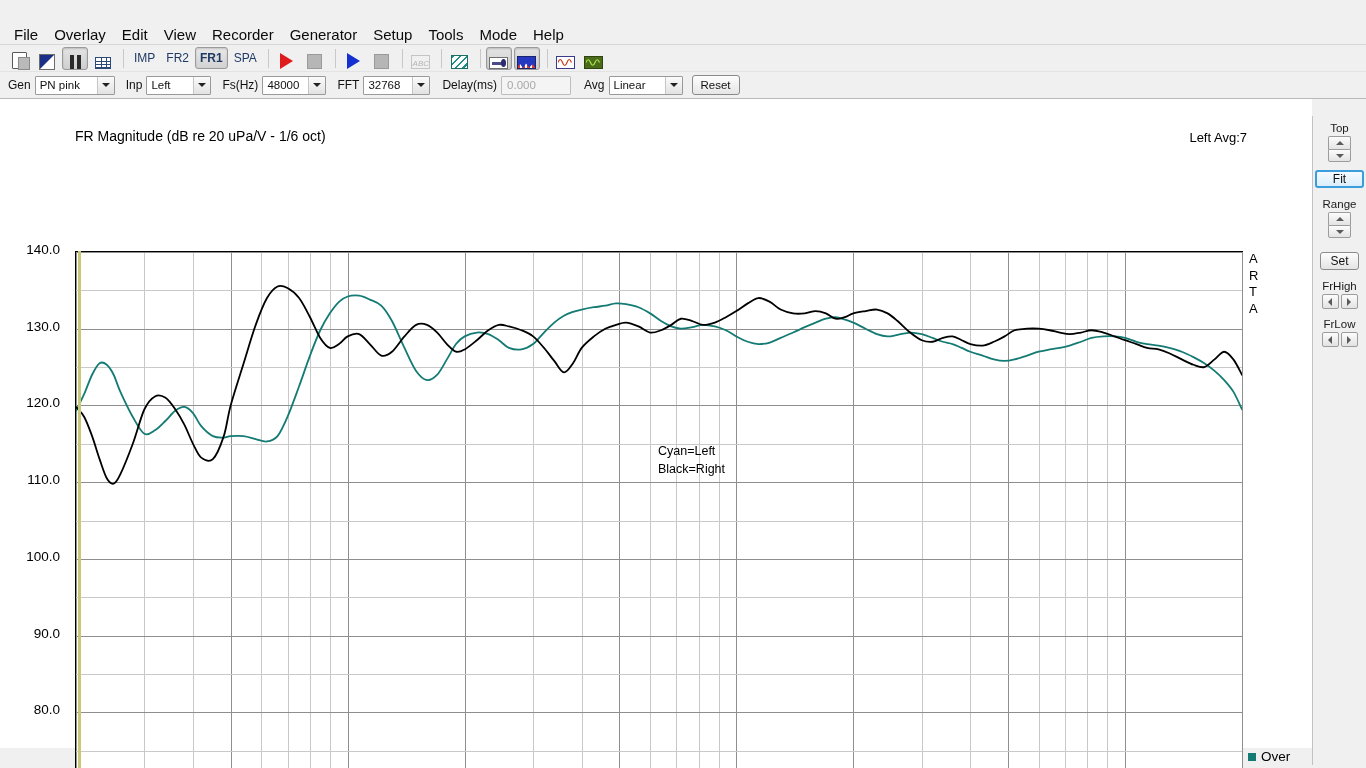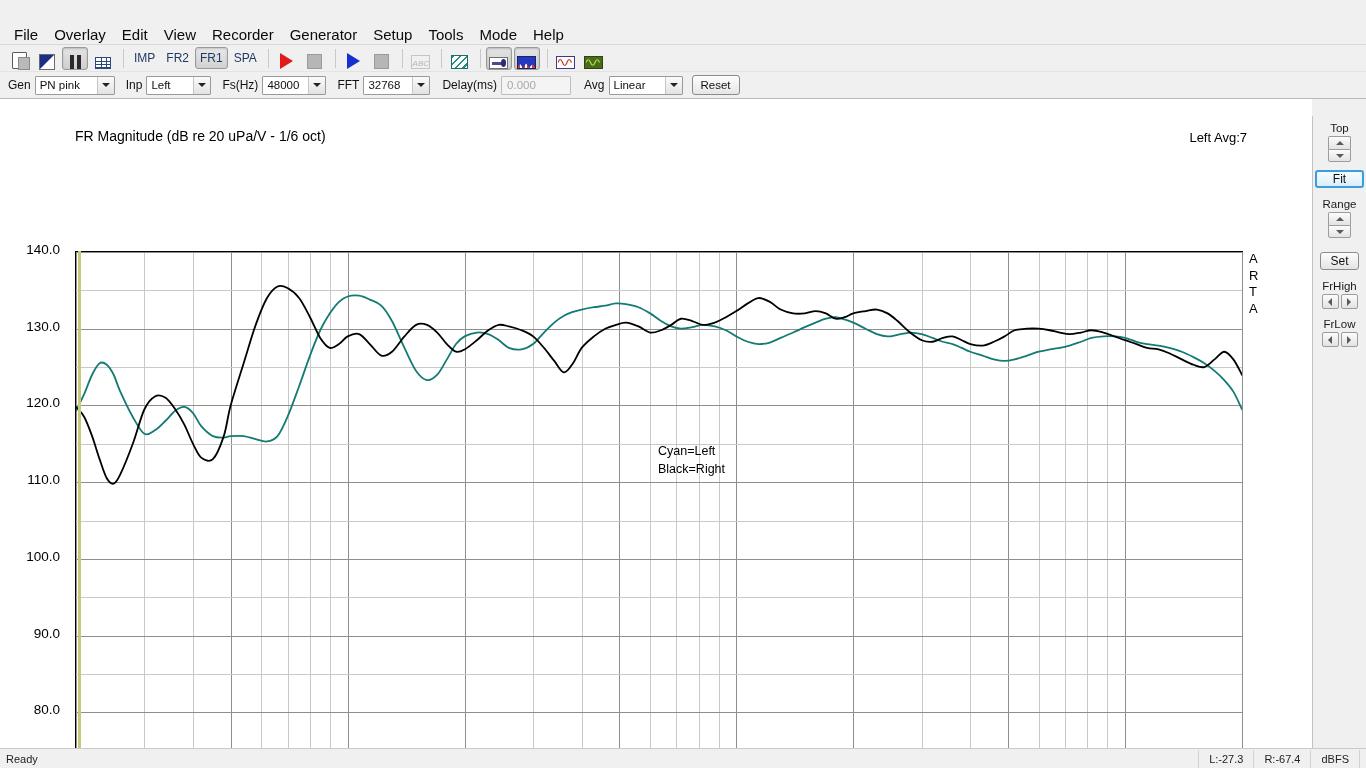--- a/index.html
+++ b/index.html
@@ -80,20 +80,21 @@
     box-shadow:inset 0 1px 2px rgba(0,0,0,.18);
   }
   .tsep{width:1px;height:19px;background:#c8c8c8;margin:0 5px;}
   .tlabel{
     font-size:12px;color:#203a66;padding:2px 4px;margin-right:1px;border:1px solid transparent;border-radius:3px;
     line-height:16px;
   }
   .tlabel.pressed{
     border:1px solid #9a9a9a;background:linear-gradient(to bottom,#e8e8e8,#d2d2d2);
     box-shadow:inset 0 1px 2px rgba(0,0,0,.15);
+    font-weight:bold;
   }
 
   
   .ic-page{width:13px;height:15px;border:1.3px solid #5a5a5a;border-radius:1px;background:#fff;position:relative;}
   .ic-page:after{content:"";position:absolute;right:-4px;bottom:-2px;width:10px;height:11px;background:#b9b9b9;border:1px solid #8a8a8a;}
   .ic-tri{width:0;height:0;border-left:14px solid #1b2f8a;border-bottom:14px solid #ffffff;box-shadow:0 0 0 1px #6b6b6b;}
   .ic-pause{display:flex;gap:3px;}
   .ic-pause i{display:block;width:4px;height:14px;background:#2a2a2a;}
   .ic-grid{width:16px;height:12px;border:1.3px solid #2b4a7a;background:#fff;position:relative;box-sizing:border-box;}
   .ic-grid:before{content:"";position:absolute;left:0;top:3px;width:100%;height:1px;background:#2b4a7a;box-shadow:0 3px 0 #2b4a7a,0 6px 0 #2b4a7a;}
@@ -466,20 +467,14 @@
     <div class="lr">
       <div class="b">
           <i class="ar-l"></i>
         </div>
       <div class="b">
           <i class="ar-r"></i>
         </div>
     </div>
   </div>
 
-  <div class="statusbar">
-    <div class="status-left">Ready</div>
-    <div class="status-cell">L:-27.3</div>
-    <div class="status-cell">R:-67.4</div>
-    <div class="status-cell">dBFS</div>
-  </div>
 
 </div>
 
 </body></html>

